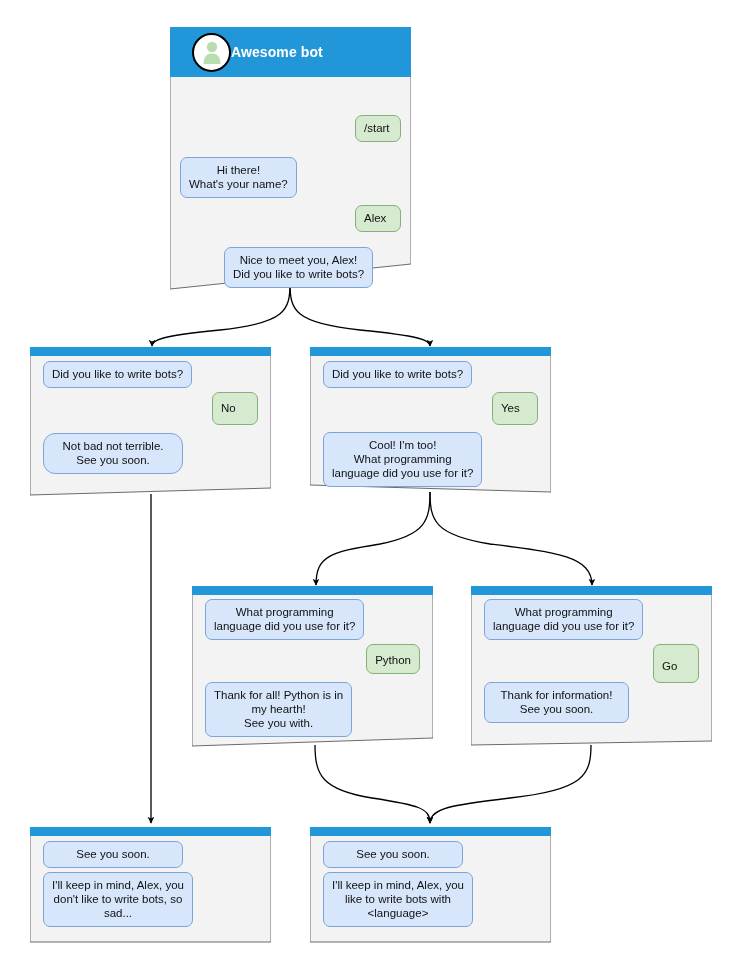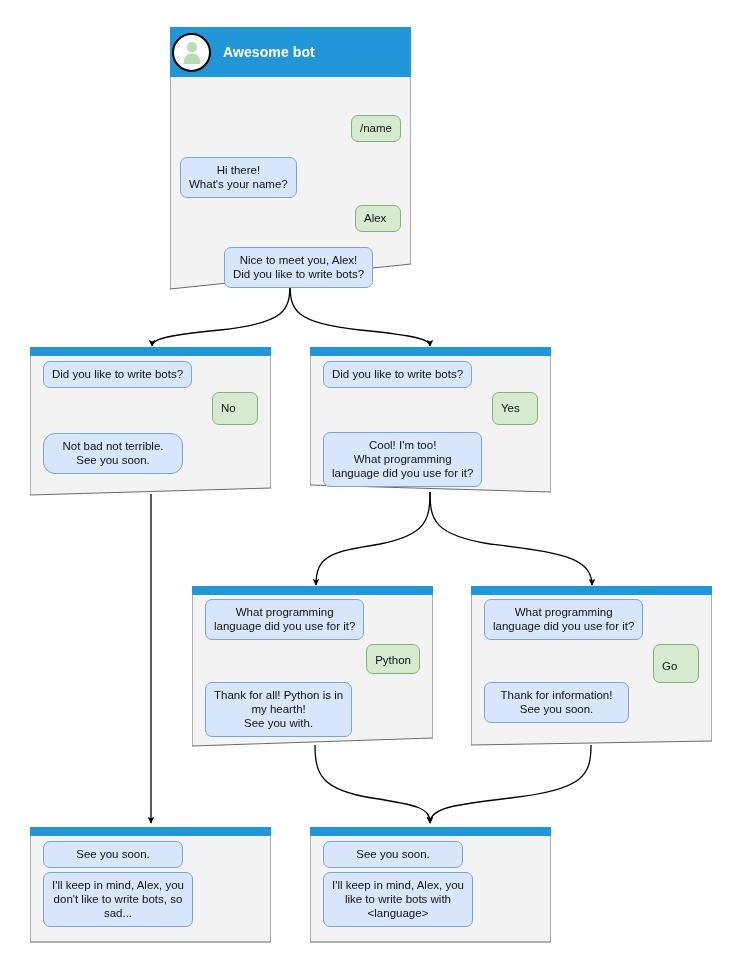--- a/index.html
+++ b/index.html
@@ -126,32 +126,32 @@
 
     <path d="M 591,745 C 591,775 584,790 510,798 C 452,805 430,808 430,823" fill="none" stroke="#000000" stroke-width="1.3" marker-end="url(#arrowhead)"></path>
   </svg>
 
   <div class="card" style="left:170px; top:27px; width:241px; height:264px;">
     <svg class="card-shape" viewBox="0 0 241 264" preserveAspectRatio="none" xmlns="http://www.w3.org/2000/svg">
       <polygon points="0,0 241,0 241,237 0,262" fill="#f3f3f3" stroke="#6b6b6b" stroke-width="1"></polygon>
       <rect x="0" y="0" width="241" height="50" fill="#2196d8"></rect>
     </svg>
     <div class="card-inner">
-      <div class="card-header" style="height:50px; padding-left:2px; gap:12px;">
+      <div class="card-header" style="height:50px; padding-left:22px; ">
         <div class="avatar">
           <svg width="22" height="24" viewBox="0 0 22 24" xmlns="http://www.w3.org/2000/svg">
             <circle cx="11" cy="7" r="5.2" fill="#b8ddb0"></circle>
             <path d="M2.6 24 C2.6 16.5 6.3 13.6 11 13.6 C15.7 13.6 19.4 16.5 19.4 24 Z" fill="#b8ddb0"></path>
           </svg>
         </div>
         <span class="card-title">Awesome bot</span>
       </div>
 
       <div class="msg-row right" style="left:10px; right:10px; top:88px; width:221px;">
-        <span class="bubble user" style="min-width:46px;">/name</span>
+        <span class="bubble user" style="min-width:46px;">/start</span>
       </div>
       <div class="msg-row left" style="left:10px; top:130px; width:221px;">
         <span class="bubble bot" style="min-width:110px;">Hi there!
 What's your name?</span>
       </div>
       <div class="msg-row right" style="left:10px; top:178px; width:221px;">
         <span class="bubble user" style="min-width:46px;">Alex</span>
       </div>
       <div class="msg-row left" style="left:10px; top:220px; width:221px;margin-left:44px;">
         <span class="bubble bot">Nice to meet you, Alex!

